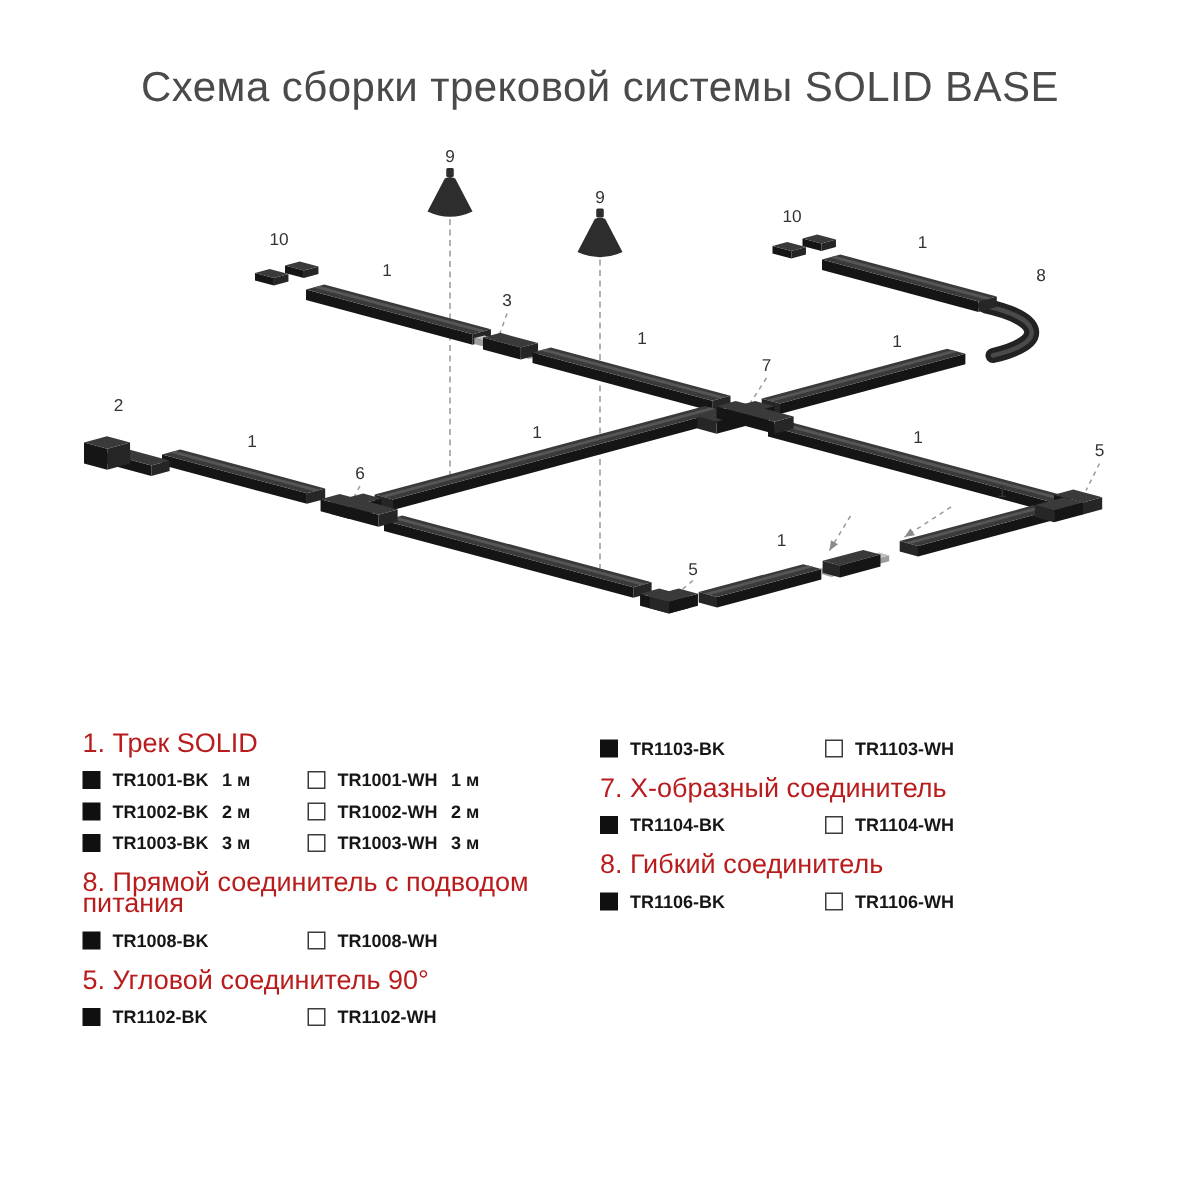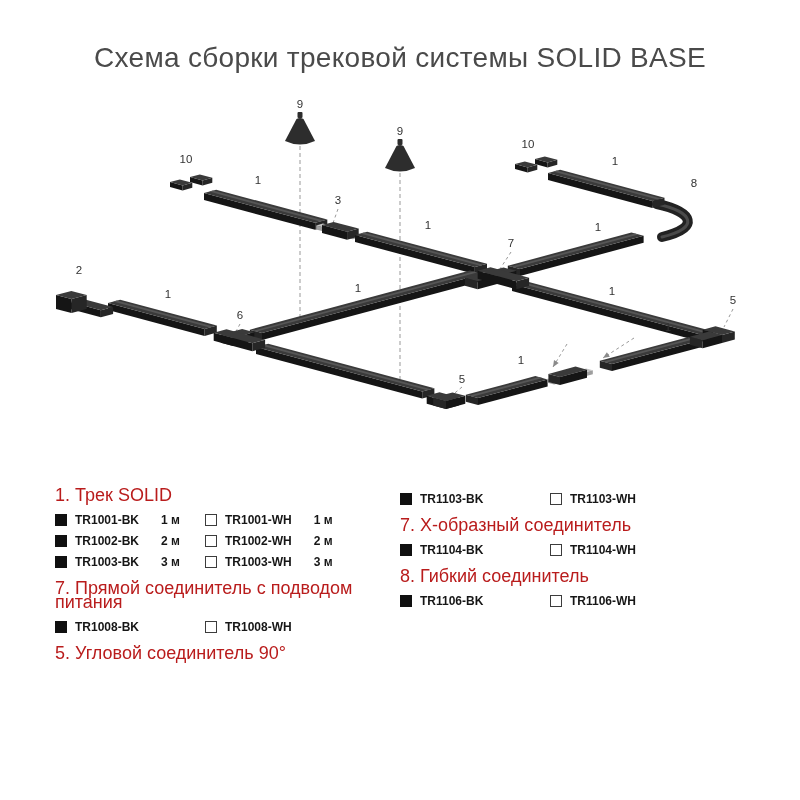--- a/index.html
+++ b/index.html
@@ -12,21 +12,21 @@
   .col-right{flex:1}
   .legend-item{margin-bottom:9px}
   .item-title{font-size:18px;margin-bottom:7px;color:#b91c1c;line-height:14px}
   .item-title.second{margin-top:-4px}
   .vrow{display:flex;align-items:center;height:21px}
   .half{display:flex;align-items:center;width:150px;flex:none}
   .sq{width:12px;height:12px;margin-right:8px;flex:none;display:inline-block}
   .bk{background:#101010}
   .wh{border:1.2px solid #3c3c3c;box-sizing:border-box;background:#fff}
   .code{font-weight:700;font-size:12px;white-space:nowrap;color:#161616}
-  .note{font-weight:700;font-size:12px;margin-left:22px;white-space:nowrap;color:#161616}
+  .note{font-weight:700;font-size:12px;margin-left:9px;white-space:nowrap;color:#161616}
 </style>
 </head>
 <body>
 
 <div class="title">Схема сборки трековой системы SOLID BASE</div>
 
 <svg id="diagram-svg" width="800" height="390" viewBox="0 85 800 390" xmlns="http://www.w3.org/2000/svg">
     <g>
       <line x1="300" y1="139" x2="300" y2="316" stroke="#999999" stroke-width="1" stroke-dasharray="4 3"></line>
     </g>
@@ -263,35 +263,45 @@
             <span class="note">3 м</span>
           </span>
       </div>
     </div>
 
     <div class="legend-item">
     </div>
 
 
     <div class="legend-item">
-      <div class="item-title">7. Прямой соединитель с подводом питания</div>
+      <div class="item-title">8. Прямой соединитель с подводом питания</div>
       <div class="vrow">
         <span class="half">
             <span class="sq bk"></span>
             <span class="code">TR1008-BK</span>
           </span>
         <span class="half">
             <span class="sq wh"></span>
             <span class="code">TR1008-WH</span>
           </span>
       </div>
     </div>
 
     <div class="legend-item">
       <div class="item-title">5. Угловой соединитель 90°</div>
+      <div class="vrow">
+        <span class="half">
+            <span class="sq bk"></span>
+            <span class="code">TR1102-BK</span>
+          </span>
+        <span class="half">
+            <span class="sq wh"></span>
+            <span class="code">TR1102-WH</span>
+          </span>
+      </div>
     </div>
 
   </div>
   <div class="col-right">
 
     <div class="legend-item">
       <div class="vrow">
         <span class="half">
             <span class="sq bk"></span>
             <span class="code">TR1103-BK</span>

